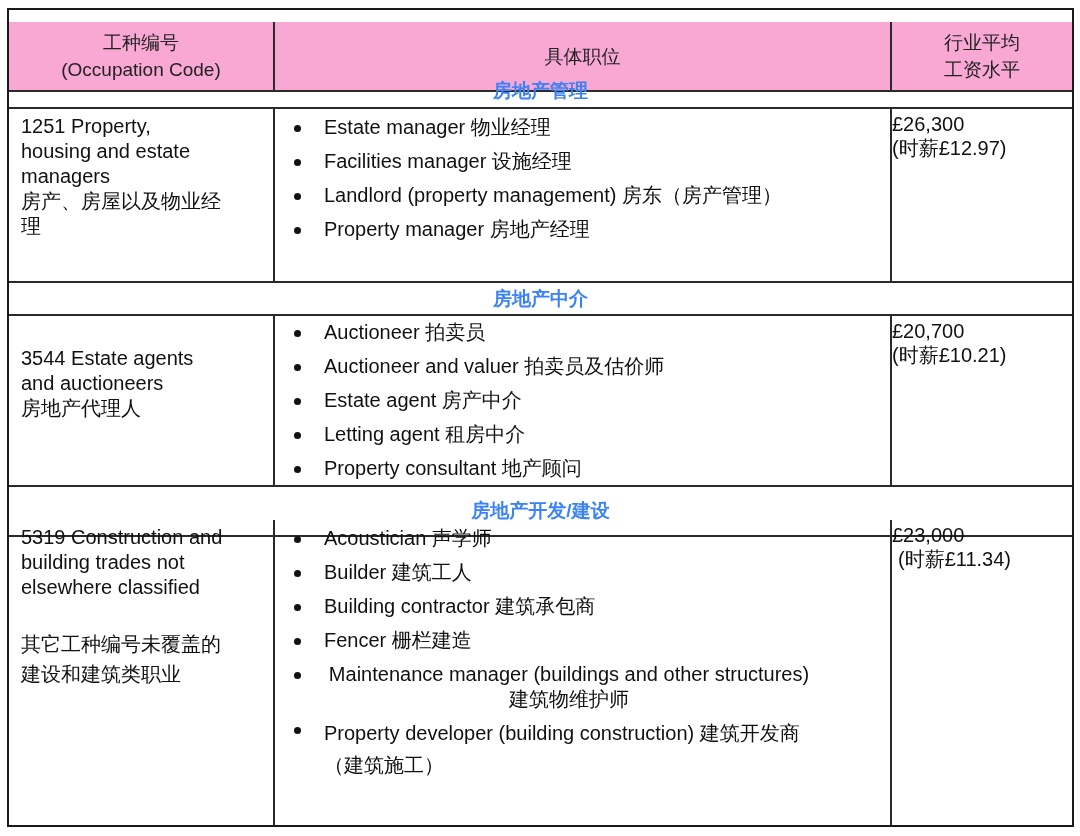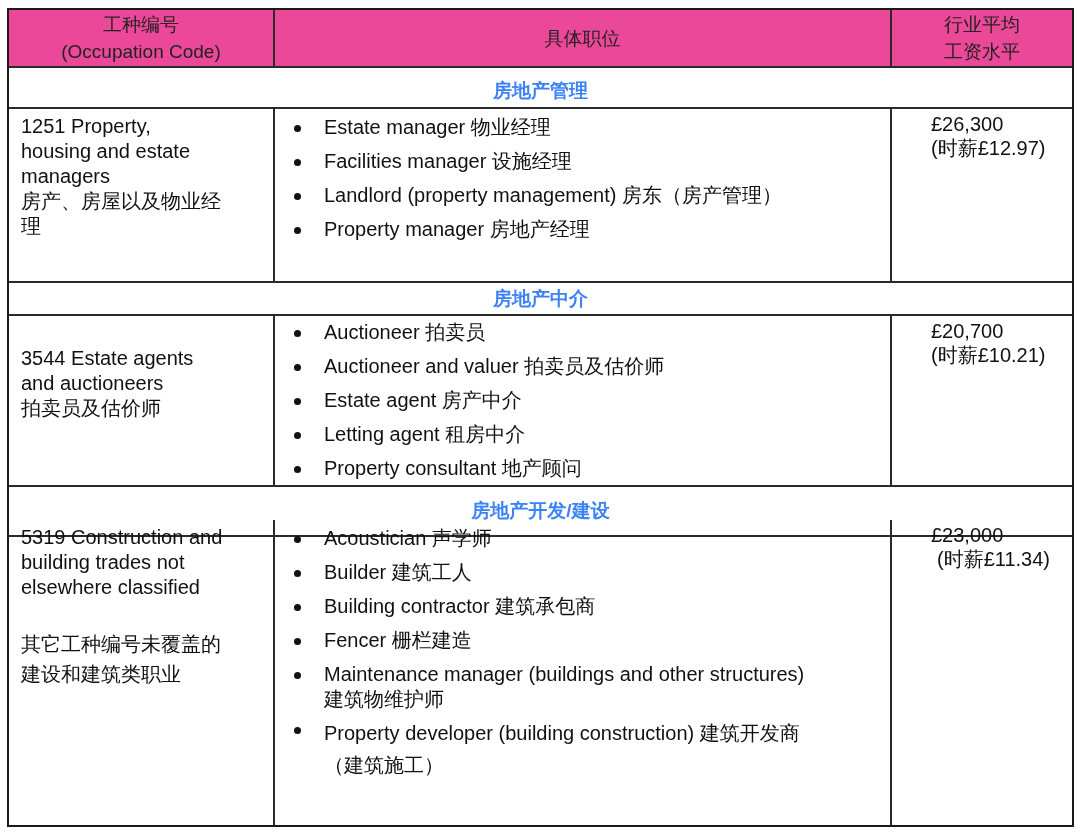--- a/index.html
+++ b/index.html
@@ -6,32 +6,32 @@
   body { width: 1080px; height: 836px; position: relative; overflow: hidden;
          font-family: "Liberation Sans", "DejaVu Sans", sans-serif; color: #111; }
   .tbl { position: absolute; left: 7px; top: 8px; width: 1067px; height: 819px;
          border: 2px solid #1a1a1a; box-sizing: border-box; }
   .row { position: absolute; left: 0; right: 0; box-sizing: border-box; }
   .hline { border-bottom: 2px solid #2a2a2a; }
   .cell { position: absolute; top: 0; bottom: 0; box-sizing: border-box; }
   .c1 { left: 0; width: 266px; border-right: 2px solid #2a2a2a; }
   .c2 { left: 266px; width: 617px; border-right: 2px solid #2a2a2a; }
   .c3 { left: 883px; right: 0; }
-  .header { top: 0; height: 58px; background: #ec4899; }
+  .header { top: 12px; height: 70px; background: #f9a8d4; }
   .header .cell { display: flex; flex-direction: column; align-items: center; justify-content: center;
                   font-size: 19px; line-height: 27px; color: #222; text-align: center; }
   .section { display: flex; align-items: center; justify-content: center;
              font-weight: bold; font-size: 19px; color: #3b82f6; }
   .occ { padding: 5px 0 0 12px; font-size: 20px; line-height: 25px; }
   .occ .gap { height: 25px; }
   .jobs { list-style: none; margin: 0; padding: 6px 16px 0 0; }
   .jobs li { position: relative; padding-left: 49px; font-size: 20px; line-height: 25px; margin-bottom: 9px; }
   .jobs li::before { content: ""; position: absolute; left: 19px; top: 10px; width: 7px; height: 7px;
                      border-radius: 50%; background: #111; }
-  .wage { padding: 3px 0 0 7px; font-size: 20px; line-height: 24px; margin-left: 32px; }
+  .wage { padding: 3px 0 0 0; font-size: 20px; line-height: 24px; }
   .wage.indent2 .hourly { padding-left: 6px; }
 </style>
 </head>
 <body>
 
 <div class="tbl">
 
   <div class="row header hline">
     <div class="cell c1">
       <span>工种编号</span>
@@ -73,21 +73,21 @@
   </div>
 
   <div class="row section hline" style="top:273px;height:33px;">
     <span>房地产中介</span>
   </div>
 
   <div class="row hline" style="top:306px;height:171px;">
     <div class="cell c1 occ" style="padding-top:30px;">
       <div>3544 Estate agents</div>
       <div>and auctioneers</div>
-      <div>拍卖员及估价师</div>
+      <div>房地产代理人</div>
     </div>
     <div class="cell c2">
       <ul class="jobs" style="padding-top:4px;">
         <li>Auctioneer 拍卖员</li>
         <li>Auctioneer and valuer 拍卖员及估价师</li>
         <li>Estate agent 房产中介</li>
         <li>Letting agent 租房中介</li>
         <li>Property consultant 地产顾问</li>
       </ul>
     </div>
@@ -109,21 +109,21 @@
       <div class="gap"></div>
       <div style="margin-top:7px;">其它工种编号未覆盖的</div>
       <div style="margin-top:5px;">建设和建筑类职业</div>
     </div>
     <div class="cell c2">
       <ul class="jobs">
         <li>Acoustician 声学师</li>
         <li>Builder 建筑工人</li>
         <li>Building contractor 建筑承包商</li>
         <li>Fencer 栅栏建造</li>
-        <li style="padding-right:60px;">Maintenance manager (buildings and other structures) 建筑物维护师</li>
+        <li style="padding-right:60px;text-align:center;">Maintenance manager (buildings and other structures) 建筑物维护师</li>
         <li style="padding-right:40px;line-height:32px;margin-top:-4px;">Property developer (building construction) 建筑开发商（建筑施工）</li>
       </ul>
     </div>
     <div class="cell c3 wage indent2">
       <div>£23,000</div>
       <div class="hourly">(时薪£11.34)</div>
     </div>
   </div>
 
 </div>

